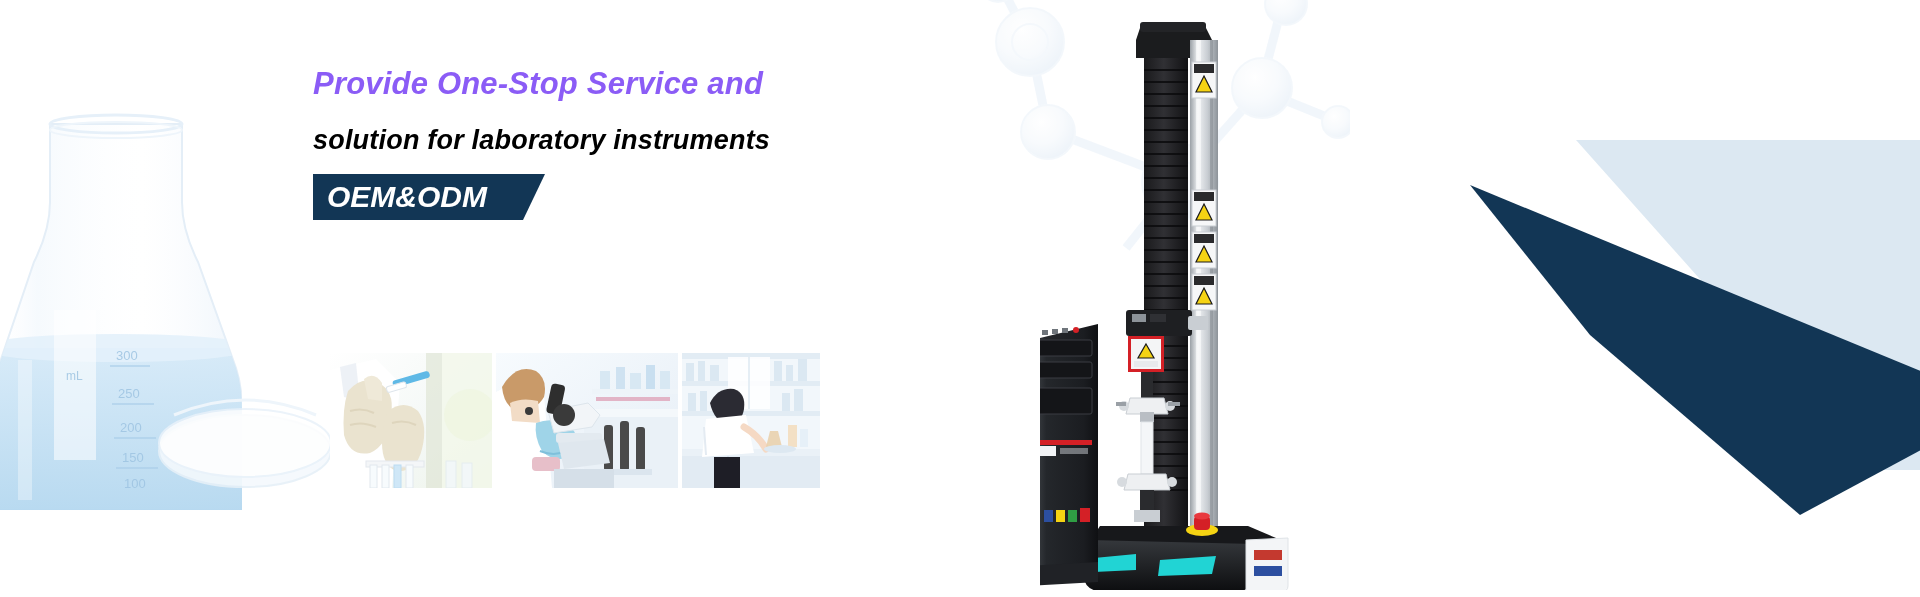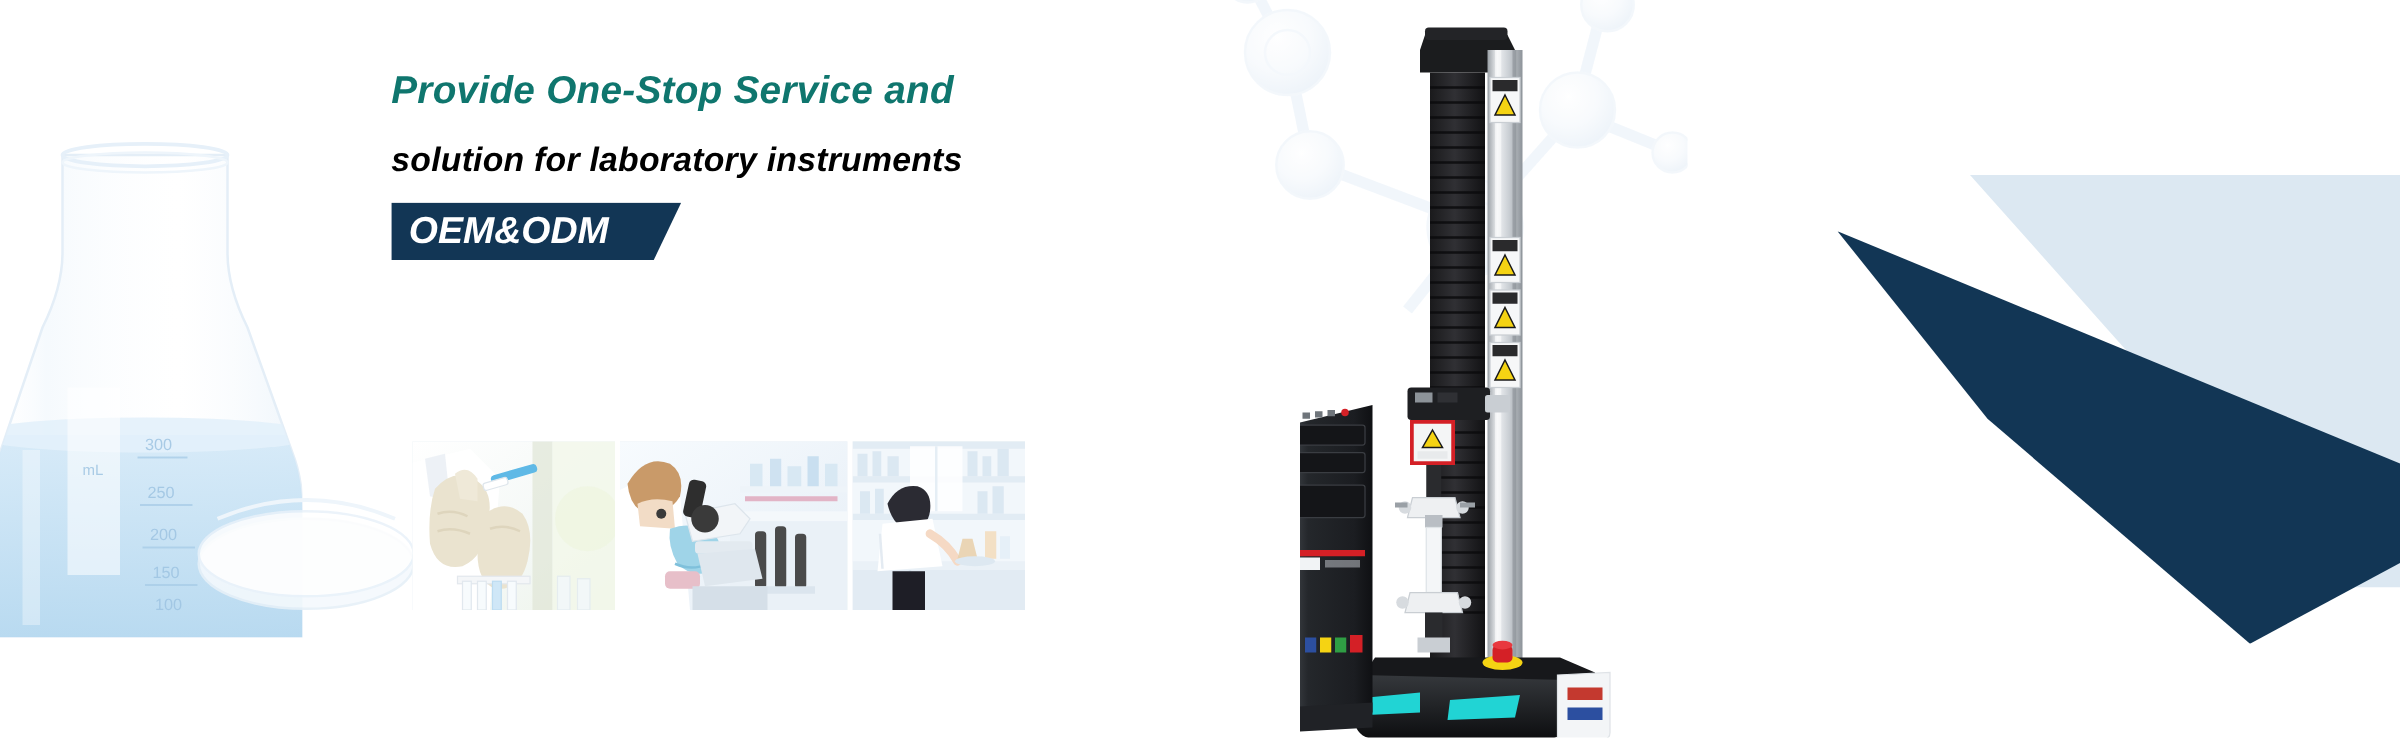--- a/index.html
+++ b/index.html
@@ -18,22 +18,22 @@
   .shape-lightblue{
     position:absolute;right:0;top:140px;width:520px;height:330px;pointer-events:none;
   }
   .shape-navy{
     position:absolute;left:1470px;top:185px;width:460px;height:330px;pointer-events:none;
   }
 
   
   .headline-wrap{position:absolute;left:313px;top:52px;width:760px;}
   .headline-1{
-    font-size:31px;font-style:italic;font-weight:bold;color:#0f766e;
-    letter-spacing:.2px;line-height:40px;white-space:nowrap;
+    font-size:31px;font-style:italic;font-weight:bold;color:#8b5cf6;
+    letter-spacing:.2px;line-height:40px;white-space:nowrap;margin-top:12px;
   }
   .headline-2{
     font-size:27px;font-style:italic;font-weight:bold;color:#000000;
     letter-spacing:.2px;line-height:40px;margin-top:16px;white-space:nowrap;
   }
   .badge{
     position:relative;display:inline-block;margin-top:14px;height:50px;
   }
   .badge-bg{
     position:absolute;left:0;top:0;width:232px;height:46px;

